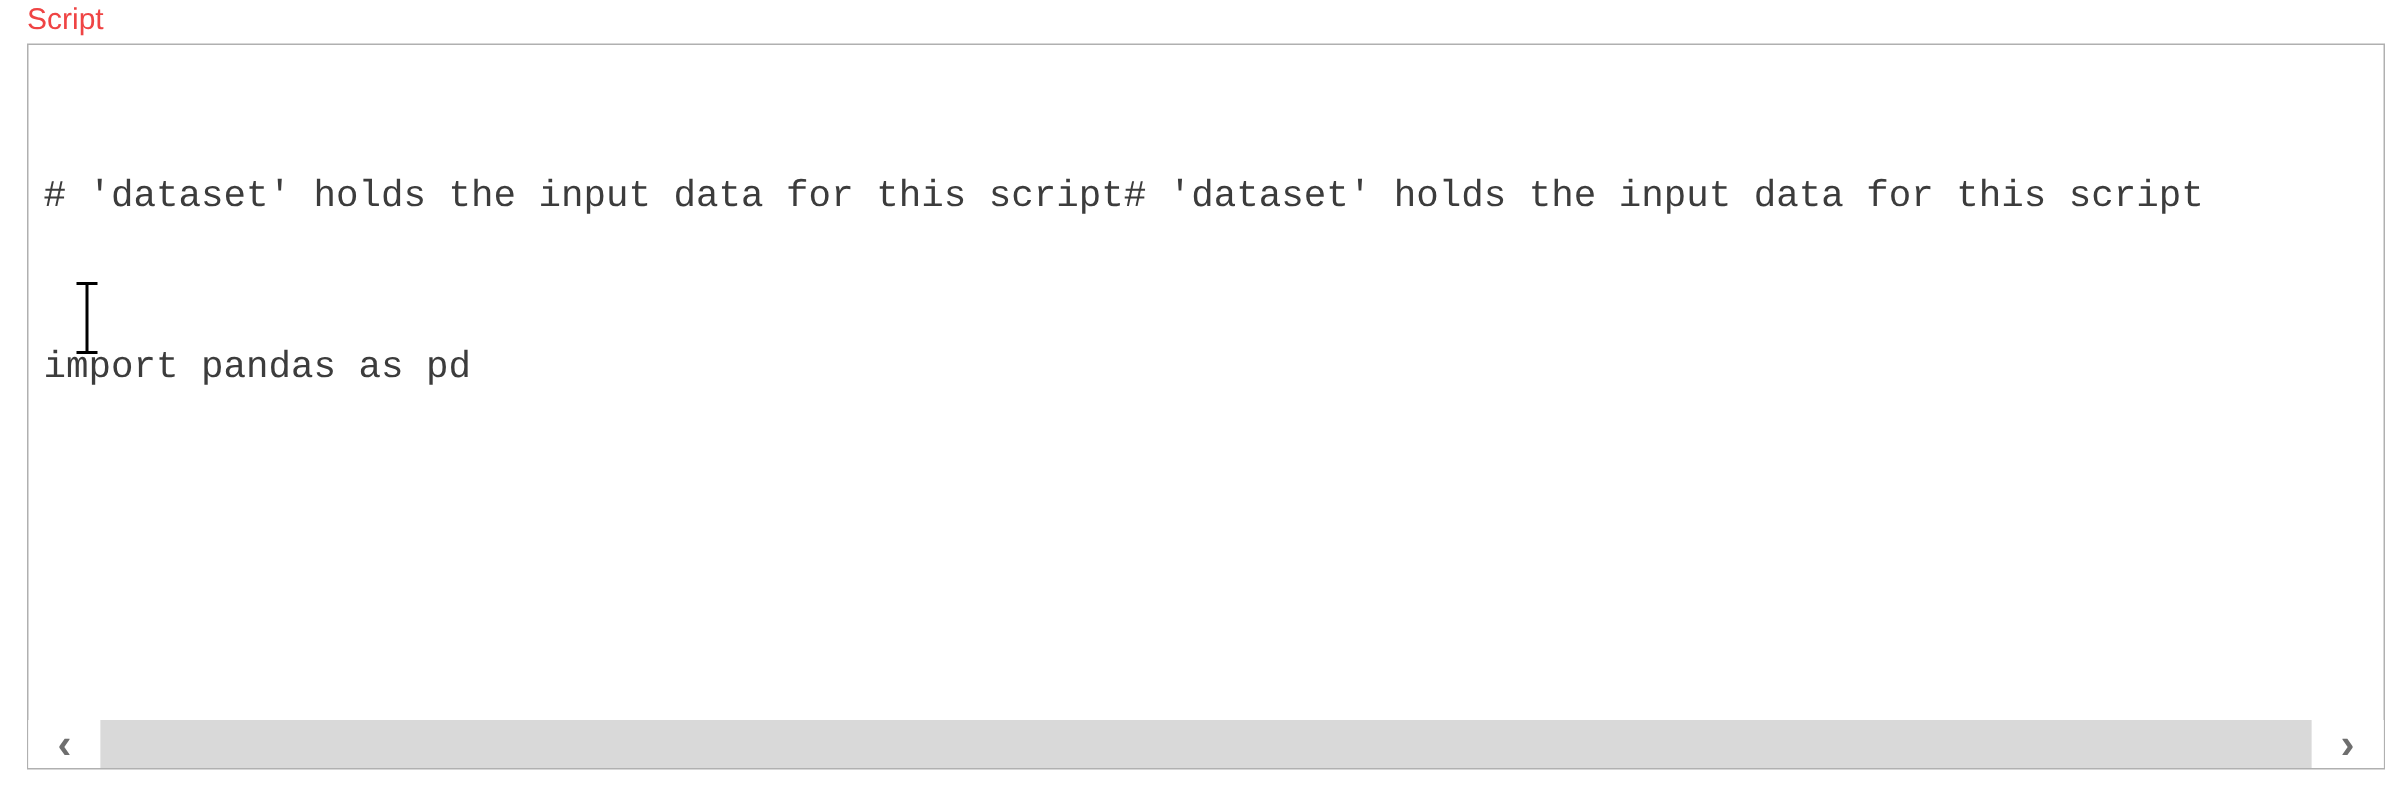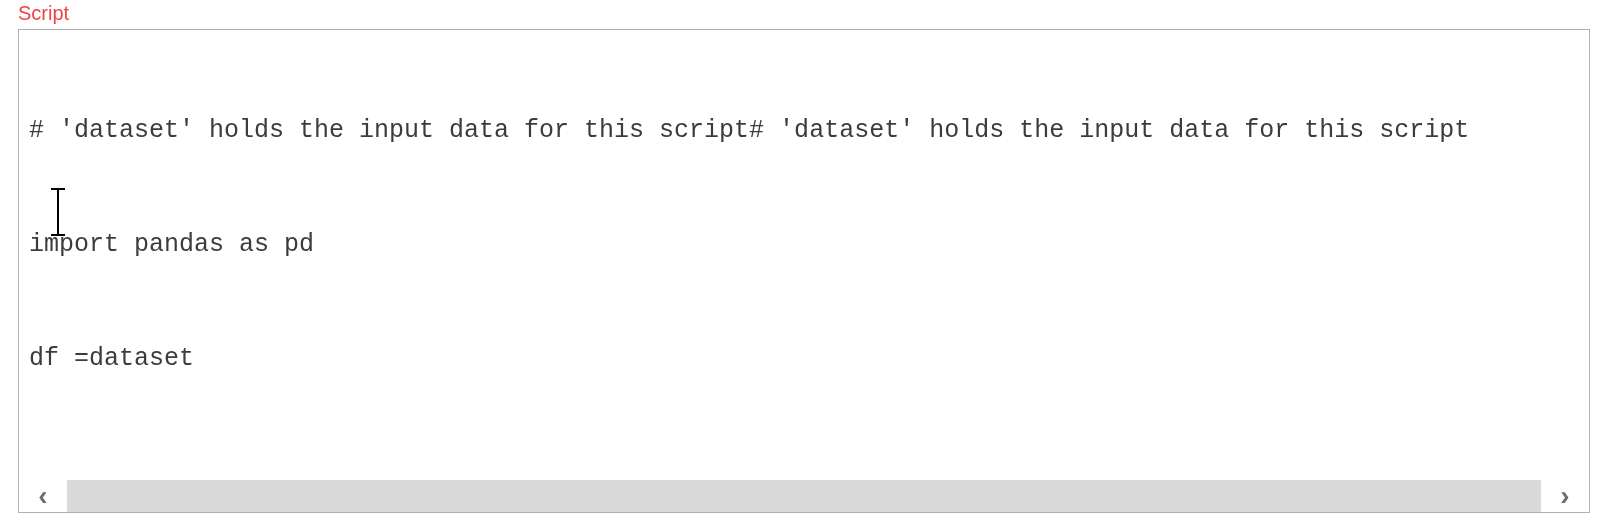--- a/index.html
+++ b/index.html
@@ -99,21 +99,20 @@
 </head>
 <body>
 
 <div class="wrap">
   <div class="label">Script</div>
 
   <div class="editor-box">
     <div class="code-area">
       <div class="line"># 'dataset' holds the input data for this script# 'dataset' holds the input data for this script</div>
       <div class="line">import pandas as pd</div>
-      <div class="line">df =dataset</div>
       
       
       
       
       
       
 
       <div class="text-cursor"><div class="bar"></div></div>
     </div>
 

